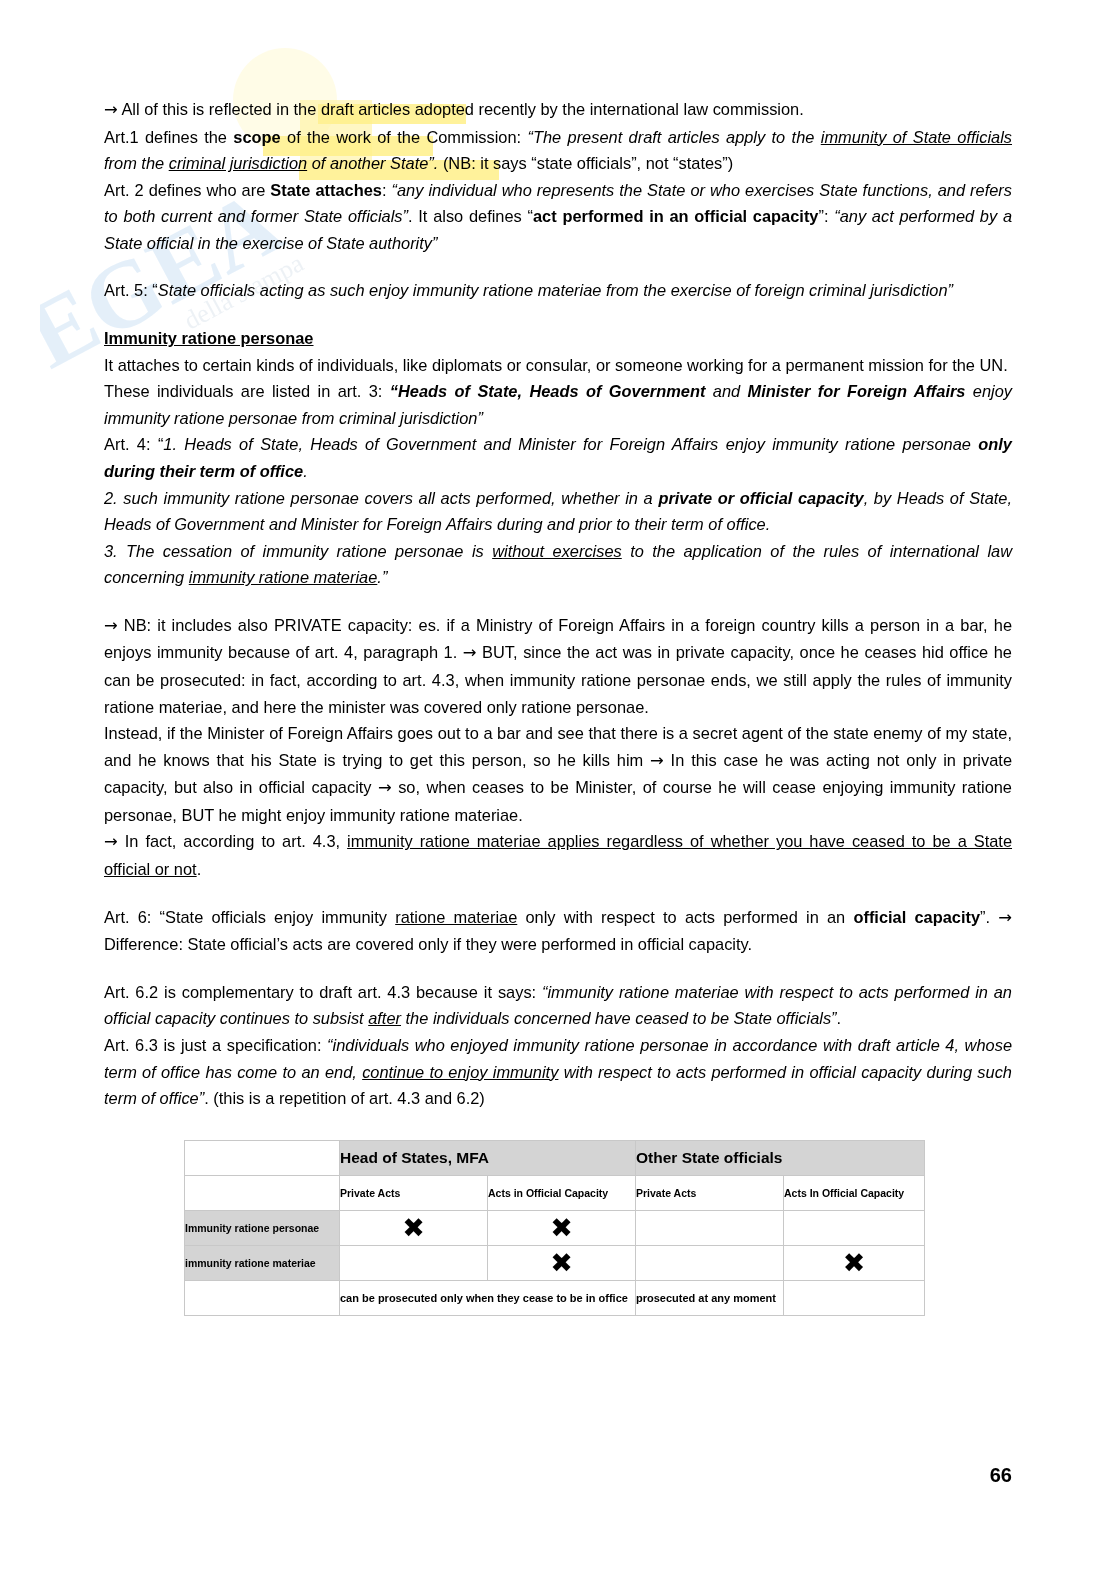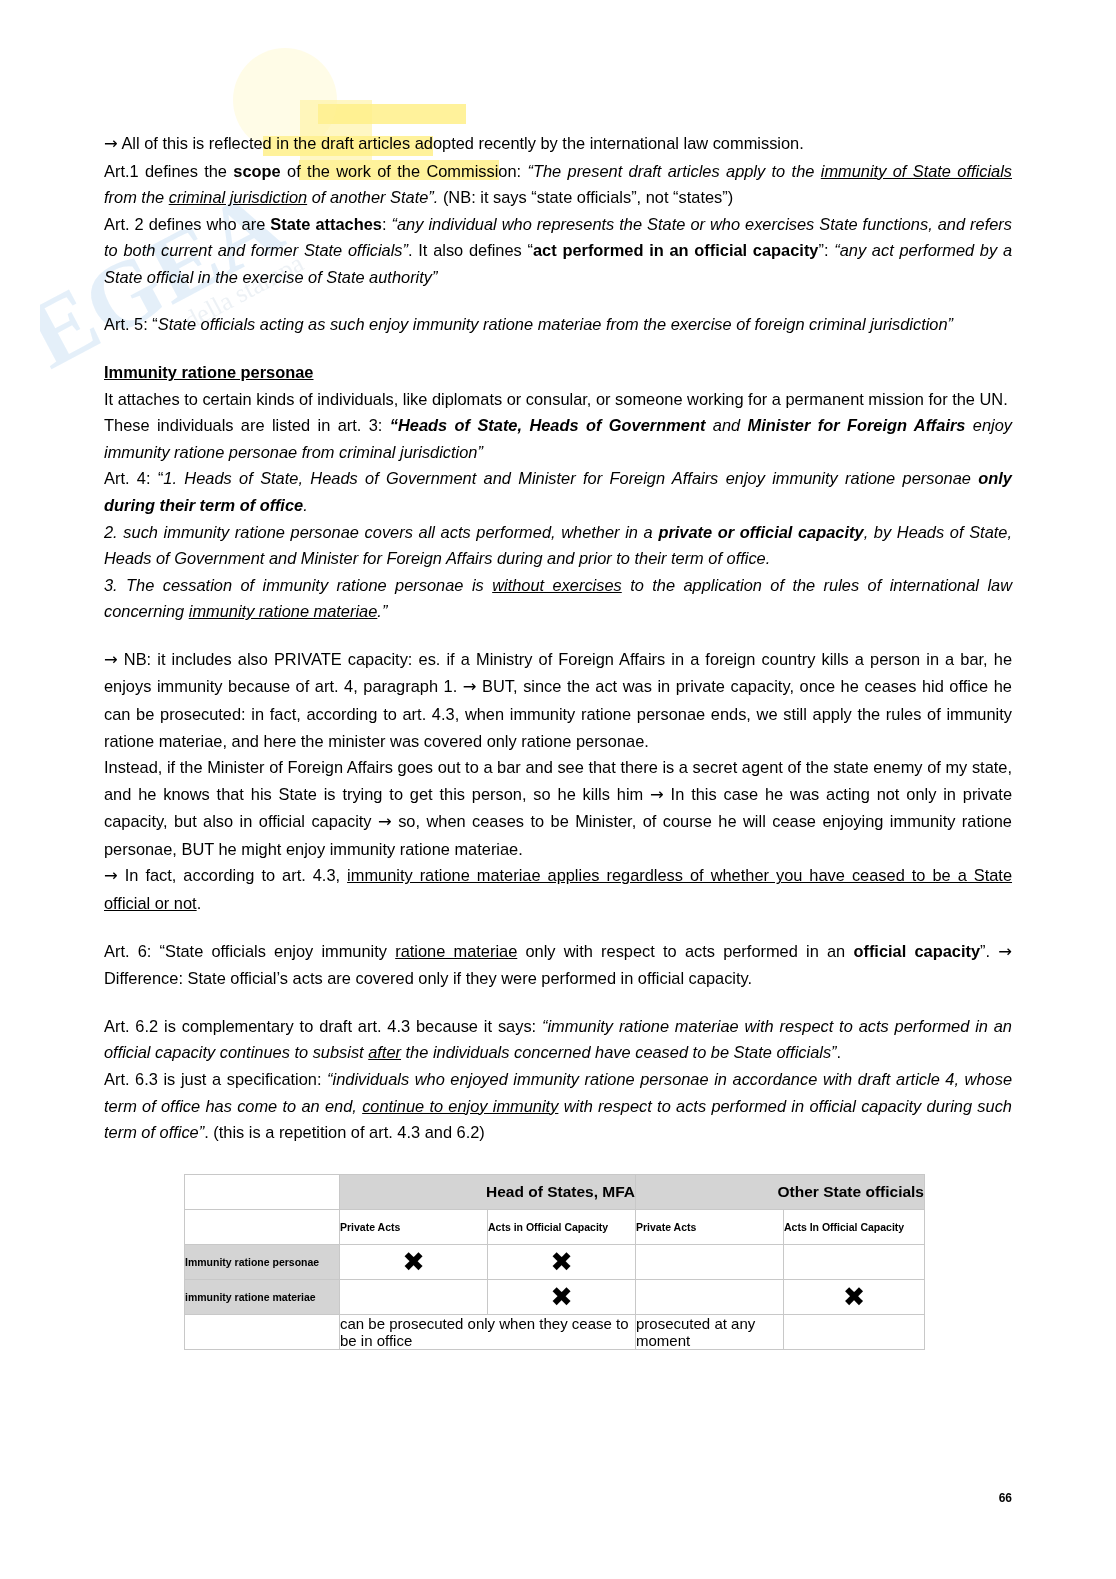--- a/index.html
+++ b/index.html
@@ -43,21 +43,20 @@
     z-index: 0;
     background: #fff08a;
     opacity: 0.85;
   }
   .content {
     position: relative;
     z-index: 2;
     padding: 96px 104px 0 104px;
     width: 908px;
     box-sizing: content-box;
-    margin-top: 34px;
   }
   p {
     margin: 0;
     font-size: 16.4px;
     line-height: 1.62;
     color: #000000;
     text-align: justify;
   }
   .block { margin-bottom: 0; }
   .gap { height: 21px; }
@@ -85,21 +84,21 @@
     table-layout: fixed;
   }
   table.matrix td {
     border: 1px solid #c8c8c8;
     vertical-align: middle;
     padding: 0;
     height: 34px;
   }
   .hdr-grey {
     background: #d4d4d4;
-    text-align: right;
+    text-align: left;
     font-weight: bold;
     font-size: 15.5px;
     height: 44px;
   }
   .sub-lbl {
     font-size: 10.5px;
     font-weight: bold;
     padding-left: 6px;
     height: 34px;
   }
@@ -111,31 +110,31 @@
     height: 52px;
   }
   .xcell {
     text-align: center;
     font-size: 27px;
     font-weight: bold;
     font-family: "DejaVu Sans", sans-serif;
     line-height: 1;
   }
   .foot {
-    font-size: 15px;
-    font-weight: normal;
+    font-size: 11px;
+    font-weight: bold;
     padding-left: 6px;
     height: 40px;
   }
   .blank { }
   .pageno {
     position: absolute;
     right: 104px;
-    bottom: 74px;
-    font-size: 12px;
+    bottom: 92px;
+    font-size: 20px;
     font-weight: bold;
     color: #000;
     z-index: 2;
   }
 </style>
 </head>
 <body>
 
 <div class="page">
 

